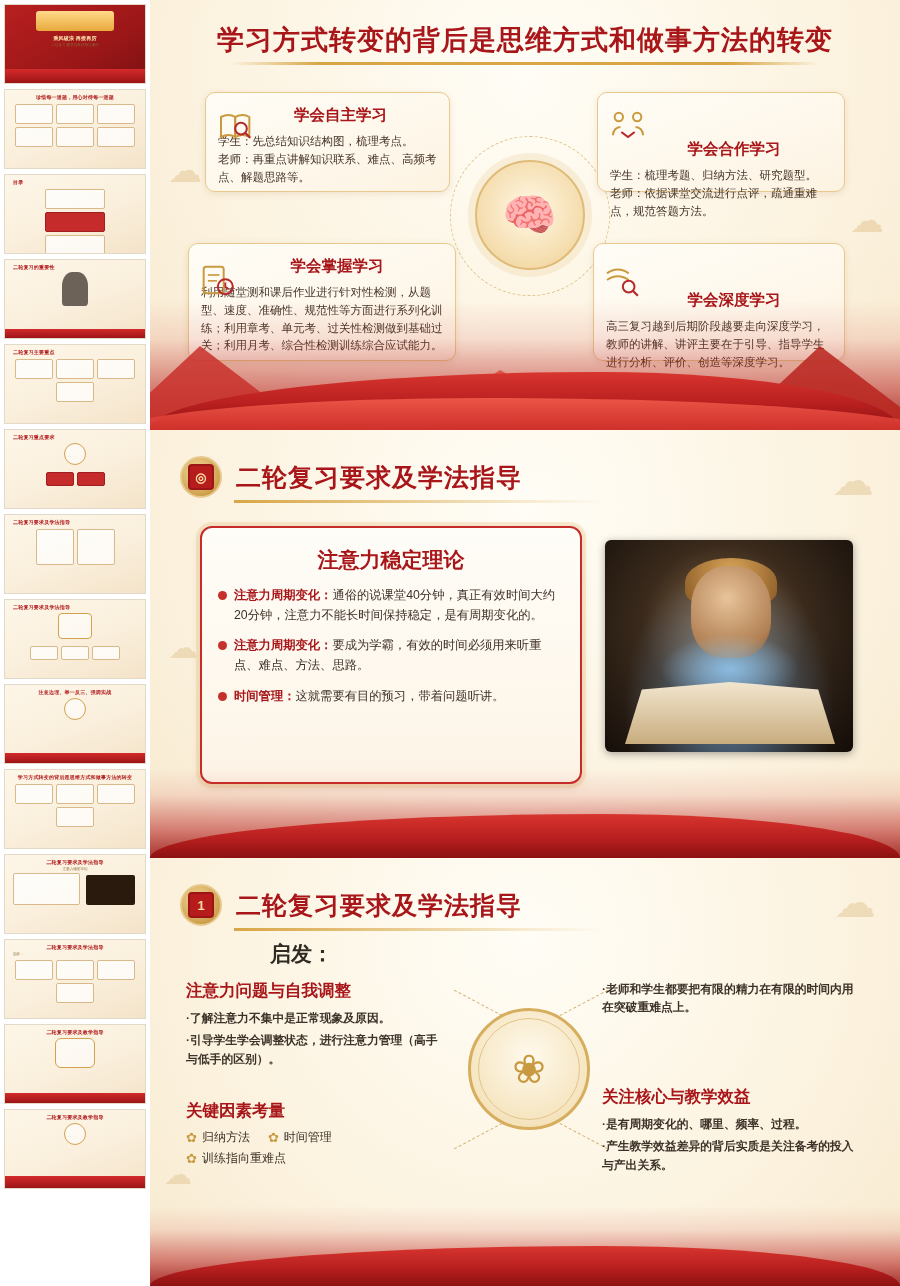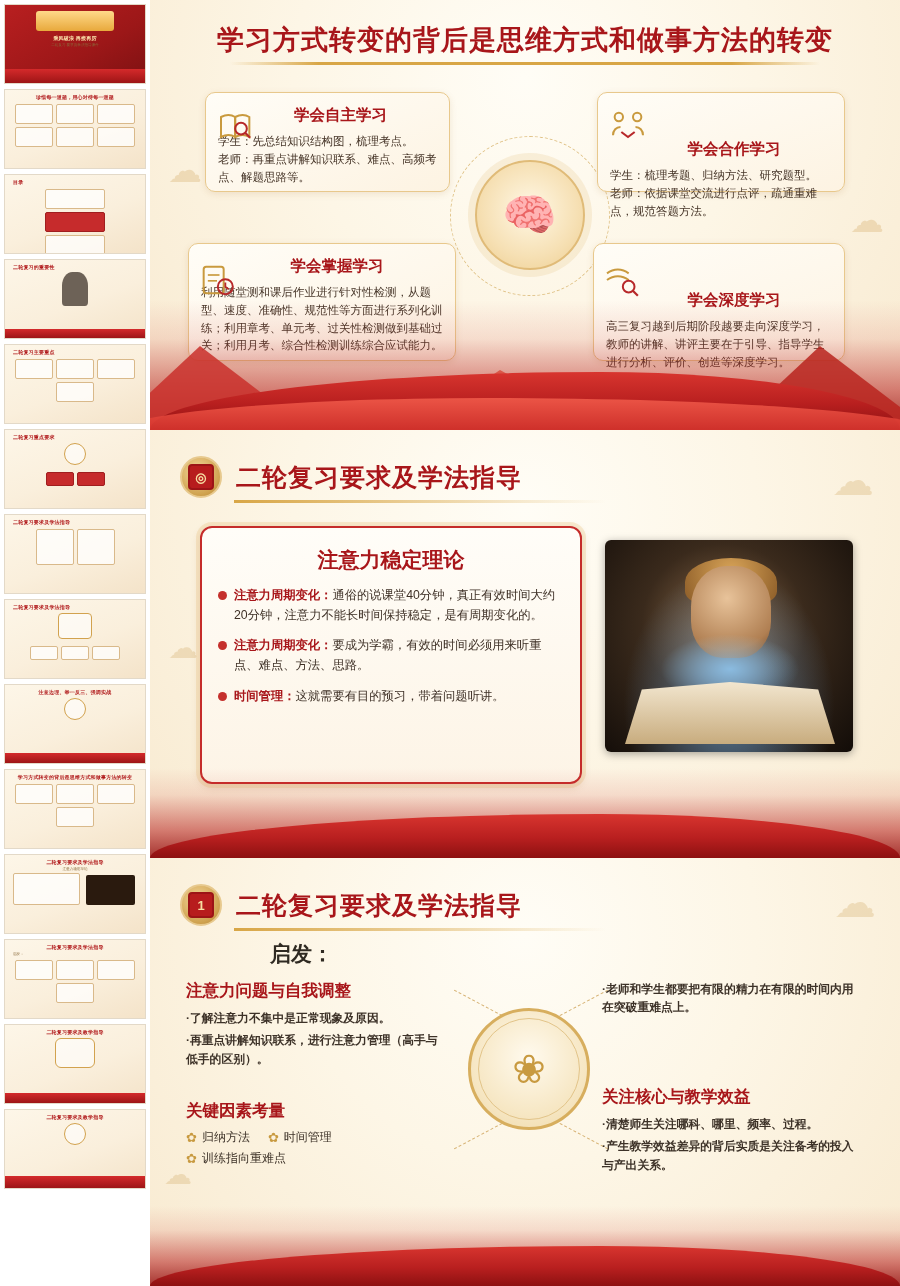--- a/index.html
+++ b/index.html
@@ -569,21 +569,21 @@
       <div class="s3-qifa">启发：</div>
 
       <div class="dash-line" style="left:300px;top:148px;width:70px;transform:rotate(28deg)"></div>
       <div class="dash-line" style="left:392px;top:148px;width:70px;transform:rotate(-28deg)"></div>
       <div class="dash-line" style="left:300px;top:274px;width:70px;transform:rotate(-28deg)"></div>
       <div class="dash-line" style="left:392px;top:274px;width:70px;transform:rotate(28deg)"></div>
 
       <div class="quad q-tl">
         <h4>注意力问题与自我调整</h4>
         <p>·了解注意力不集中是正常现象及原因。</p>
-        <p>·再重点讲解知识联系，进行注意力管理（高手与低手的区别）。</p>
+        <p>·引导学生学会调整状态，进行注意力管理（高手与低手的区别）。</p>
       </div>
 
       <div class="quad q-tr">
         <p>·老师和学生都要把有限的精力在有限的时间内用在突破重难点上。</p>
       </div>
 
       <div class="quad q-bl">
         <h4>关键因素考量</h4>
         <div class="tagrow">
           <div class="tag">
@@ -598,21 +598,21 @@
         <div class="tagrow">
           <div class="tag">
             <span class="tico">✿</span>
             <span>训练指向重难点</span>
           </div>
         </div>
       </div>
 
       <div class="quad q-br">
         <h4>关注核心与教学效益</h4>
-        <p>·清楚师生关注哪科、哪里、频率、过程。</p>
+        <p>·是有周期变化的、哪里、频率、过程。</p>
         <p>·产生教学效益差异的背后实质是关注备考的投入与产出关系。</p>
       </div>
 
       <div class="medal-wrap">
         <div class="medal-ring"></div>
         <div class="medal-ring2"></div>
         <div class="medal-ico">❀</div>
       </div>
 
       <div class="mountains" style="height:80px"></div>

